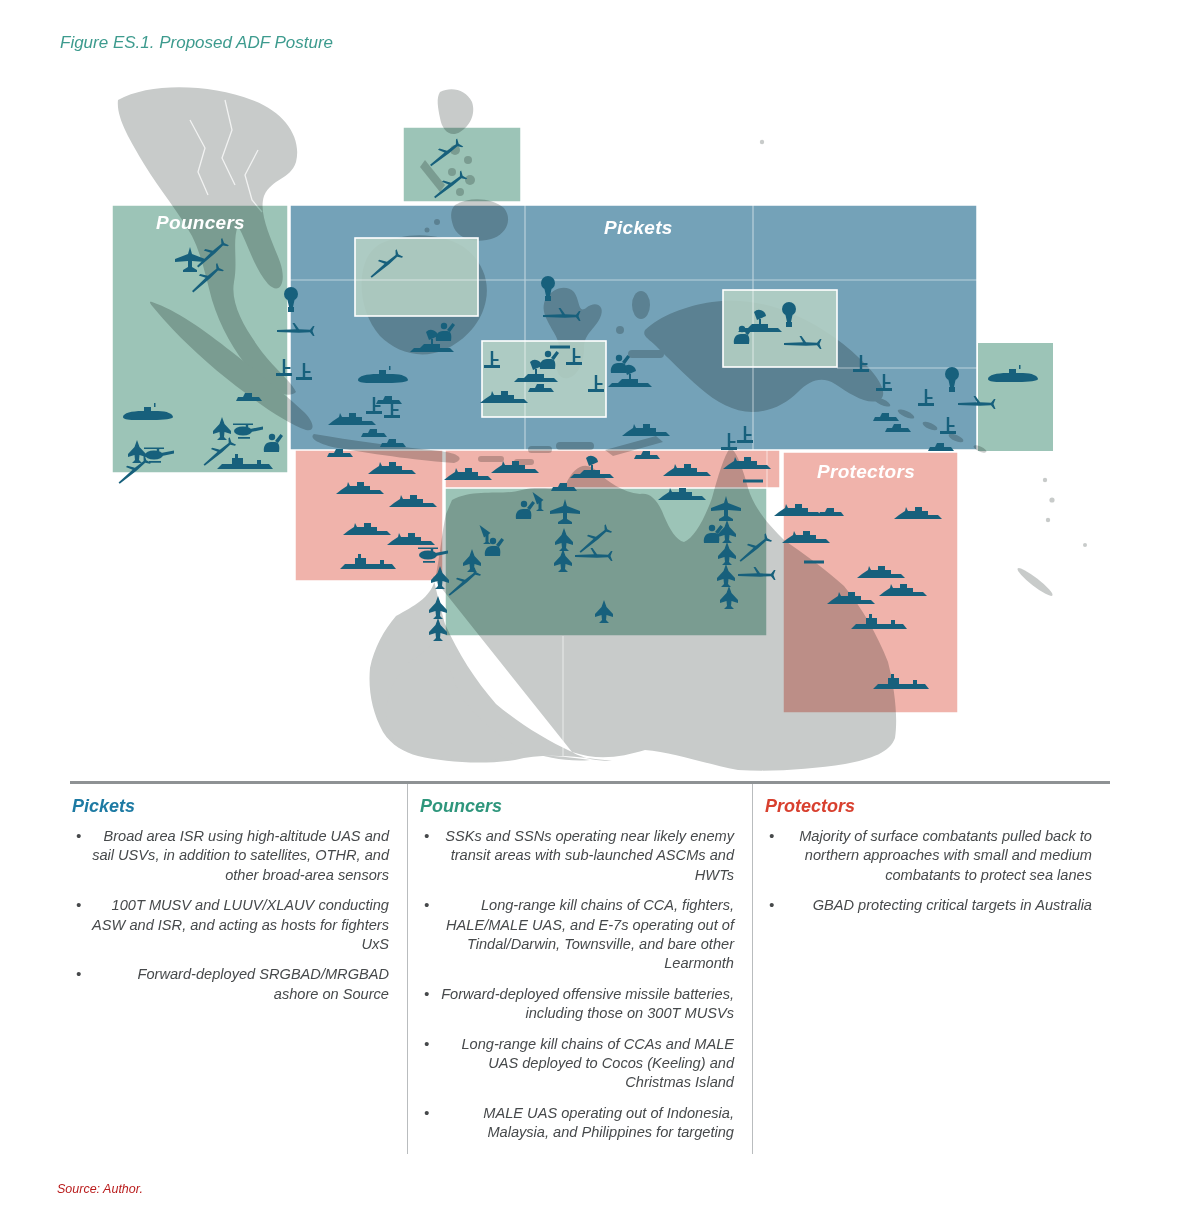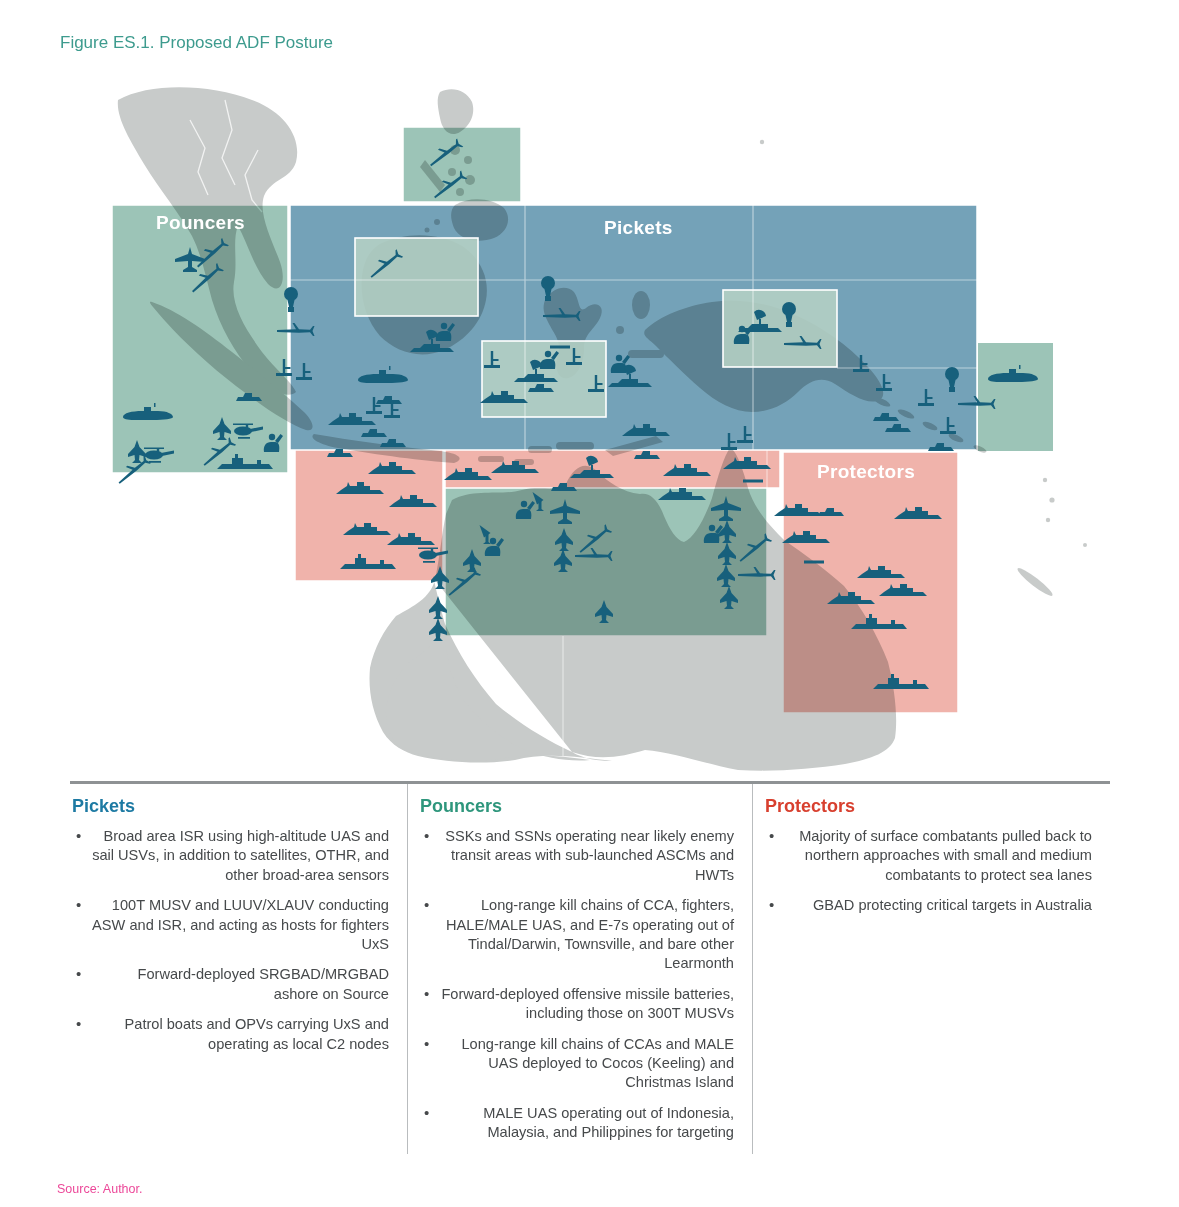--- a/index.html
+++ b/index.html
@@ -1,36 +1,36 @@
 <!DOCTYPE html>
 <html><head>
 <meta charset="utf-8">
 <style>
   html,body{margin:0;padding:0;background:#fff;}
   #page{position:relative;width:1179px;height:1207px;background:#fff;overflow:hidden;
-        font-family:"Liberation Sans","DejaVu Sans",sans-serif;}
+        font-family:"Liberation Sans","DejaVu Sans",sans-serif;font-style:italic;}
   .figure-title{position:absolute;left:60px;top:33px;font-size:17px;color:#3d9b8e;}
   #map-svg{position:absolute;left:0;top:0;}
   .zone-label{position:absolute;color:#fff;font-weight:bold;font-size:19px;letter-spacing:.3px;}
   #lbl-pouncers{left:156px;top:212px;}
   #lbl-pickets{left:604px;top:217px;}
   #lbl-protectors{left:817px;top:461px;}
   
   #legend{position:absolute;left:70px;top:781px;width:1040px;border-top:3px solid #8e9294;
           display:flex;}
   .col{box-sizing:border-box;padding:12px 18px 0 2px;}
   .col1{width:337px;}
   .col2{width:345px;border-left:1px solid #b9bcbe;padding-left:12px;}
   .col3{width:358px;border-left:1px solid #b9bcbe;padding-left:12px;}
   .col h3{margin:0 0 10px 0;font-size:18px;}
   .col ul{margin:0;padding:0;list-style:none;}
   .col li{position:relative;margin:0 0 11px 0;padding-left:20px;font-size:14.6px;
           line-height:1.33;color:#46494b;text-align:right;}
   .col li::before{content:"•";position:absolute;left:4px;top:-1px;color:#46494b;font-size:15px;}
-  .source-line{position:absolute;left:57px;top:1182px;font-size:12.5px;color:#ec4899;}
+  .source-line{position:absolute;left:57px;top:1182px;font-size:12.5px;color:#b91c1c;}
 </style>
 </head>
 <body>
 <div id="page">
 
 <div class="figure-title">Figure ES.1. Proposed ADF Posture</div>
 
 <svg id="map-svg" width="1179" height="1207" viewBox="0 0 1179 1207">
   <defs>
     <symbol id="i-frigate" overflow="visible">
@@ -300,21 +300,20 @@
 <div class="zone-label" id="lbl-pickets">Pickets</div>
 <div class="zone-label" id="lbl-protectors">Protectors</div>
 
 <div id="legend">
   <div class="col col1">
     <h3 style="color: rgb(29, 122, 163);">Pickets</h3>
     <ul>
           <li>Broad area ISR using high-altitude UAS and sail USVs, in addition to satellites, OTHR, and other broad-area sensors</li>
           <li>100T MUSV and LUUV/XLAUV conducting ASW and ISR, and acting as hosts for fighters UxS</li>
           <li>Forward-deployed SRGBAD/MRGBAD ashore on Source</li>
-          <li>Patrol boats and OPVs carrying UxS and operating as local C2 nodes</li>
         </ul>
   </div>
   <div class="col col2">
     <h3 style="color: rgb(46, 150, 124);">Pouncers</h3>
     <ul>
           <li>SSKs and SSNs operating near likely enemy transit areas with sub-launched ASCMs and HWTs</li>
           <li>Long-range kill chains of CCA, fighters, HALE/MALE UAS, and E-7s operating out of Tindal/Darwin, Townsville, and bare other Learmonth</li>
           <li>Forward-deployed offensive missile batteries, including those on 300T MUSVs</li>
           <li>Long-range kill chains of CCAs and MALE UAS deployed to Cocos (Keeling) and Christmas Island</li>
           <li>MALE UAS operating out of Indonesia, Malaysia, and Philippines for targeting</li>

